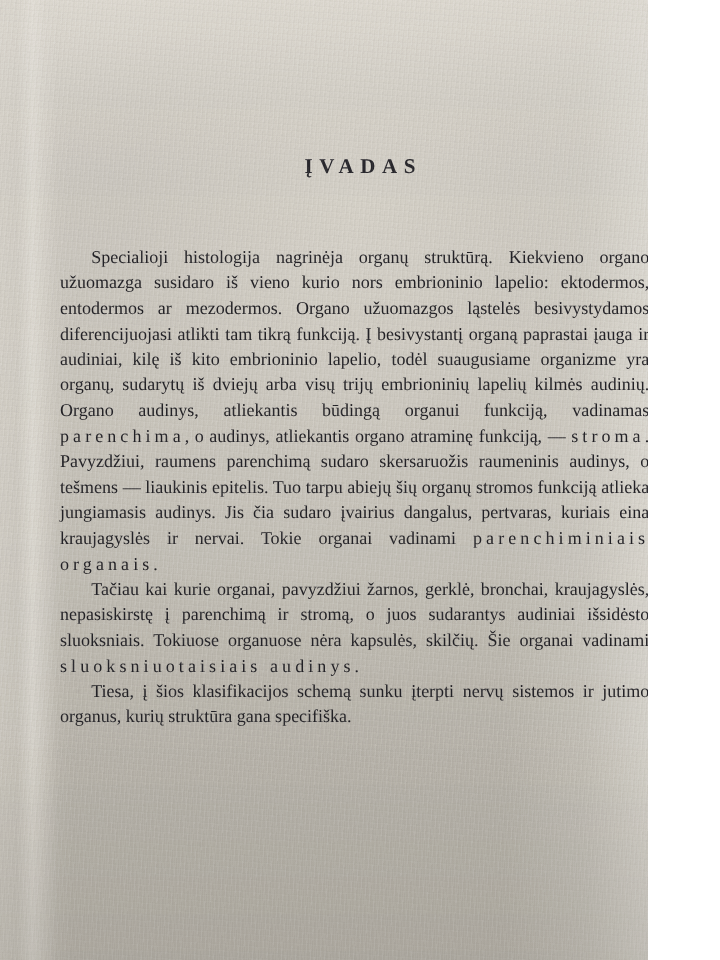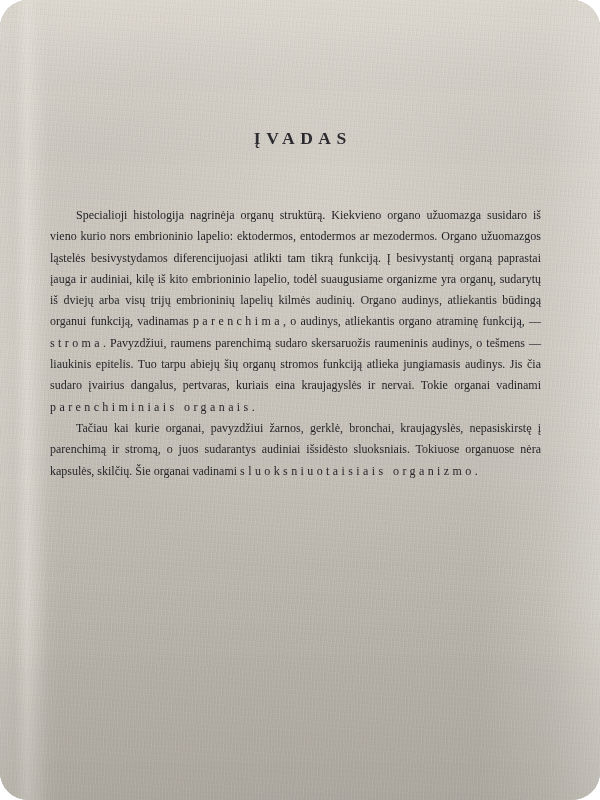--- a/index.html
+++ b/index.html
@@ -2,25 +2,24 @@
 <html><head>
 <meta charset="utf-8">
 <style>
   html, body {
     margin: 0;
     padding: 0;
     background: #ffffff;
   }
   #page {
     position: relative;
-    width: 600px;
+    width: 540px;
     height: 800px;
     overflow: hidden;
     background: #c3beb6;
-    border-radius: 28px;
   }
   
   .paper-base {
     position: absolute;
     inset: 0;
     background:
       radial-gradient(ellipse 80% 60% at 55% 22%, rgba(214,210,201,0.95) 0%, rgba(203,199,190,0.55) 45%, rgba(190,185,176,0.0) 80%),
       linear-gradient(to bottom, #d2cec6 0%, #cdc9c1 16%, #c7c3ba 42%, #bebab1 66%, #b6b2a9 84%, #b2aea5 100%);
   }
   .paper-light-right {
@@ -97,21 +96,21 @@
     letter-spacing: 5.5px;
     text-indent: 5.5px;
     color: #2b2a2f;
   }
   .body-block {
     position: absolute;
     top: 205px;
     left: 50px;
     width: 491px;
     font-family: "Liberation Serif", "DejaVu Serif", serif;
-    font-size: 12px;
+    font-size: 15px;
     line-height: 21.3px;
     text-align: justify;
     text-justify: inter-word;
     color: #262529;
     -webkit-font-smoothing: antialiased;
   }
   .body-block p {
     margin: 0;
     text-indent: 26px;
     hyphens: manual;
@@ -155,20 +154,21 @@
   <div class="paper-grain"></div>
   <div class="paper-mottle"></div>
   <div class="paper-bottom-shade"></div>
 
   <div class="content ink-soften">
 
     <div class="page-title">ĮVADAS</div>
 
     <div class="body-block" id="body-block">
         <p><span>Specialioji histologija nagrinėja organų struktūrą. Kiekvieno organo užuomazga susidaro iš vieno kurio nors embrioninio lapelio: ektodermos, entodermos ar mezodermos. Organo užuomazgos ląstelės besivystydamos diferencijuojasi atlikti tam tikrą funkciją. Į besivystantį organą paprastai įauga ir audiniai, kilę iš kito embrioninio lapelio, todėl suaugusiame organizme yra organų, sudarytų iš dviejų arba visų trijų embrioninių lapelių kilmės audinių. Organo audinys, atliekantis būdingą organui funkciją, vadinamas </span><span class="sp">parenchima</span><span>, o audinys, atliekantis organo atraminę funkciją, — </span><span class="sp">stroma</span><span>. Pavyzdžiui, raumens parenchimą sudaro skersaruožis raumeninis audinys, o tešmens — liaukinis epitelis. Tuo tarpu abiejų šių organų stromos funkciją atlieka jungiamasis audinys. Jis čia sudaro įvairius dangalus, pertvaras, kuriais eina kraujagyslės ir nervai. Tokie organai vadinami </span><span class="sp">parenchiminiais organais</span><span>.</span></p>
-        <p><span>Tačiau kai kurie organai, pavyzdžiui žarnos, gerklė, bronchai, kraujagyslės, nepasiskirstę į parenchimą ir stromą, o juos sudarantys audiniai išsidėsto sluoksniais. Tokiuose organuose nėra kapsulės, skilčių. Šie organai vadinami </span><span class="sp">sluoksniuotaisiais organizmo</span><span>.</span></p>
+        <p><span>Tačiau kai kurie organai, pavyzdžiui žarnos, gerklė, bronchai, kraujagyslės, nepasiskirstę į parenchimą ir stromą, o juos sudarantys audiniai išsidėsto sluoksniais. Tokiuose organuose nėra kapsulės, skilčių. Šie organai vadinami </span><span class="sp">sluoksniuotaisiais audinys</span><span>.</span></p>
+        <p><span>Tiesa, į šios klasifikacijos schemą sunku įterpti nervų sistemos ir jutimo organus, kurių struktūra gana specifiška.</span></p>
       </div>
 
   </div>
 
   <div class="paper-overlay"></div>
   <div class="paper-noise-top"></div>
 </div>
 
 </body></html>

